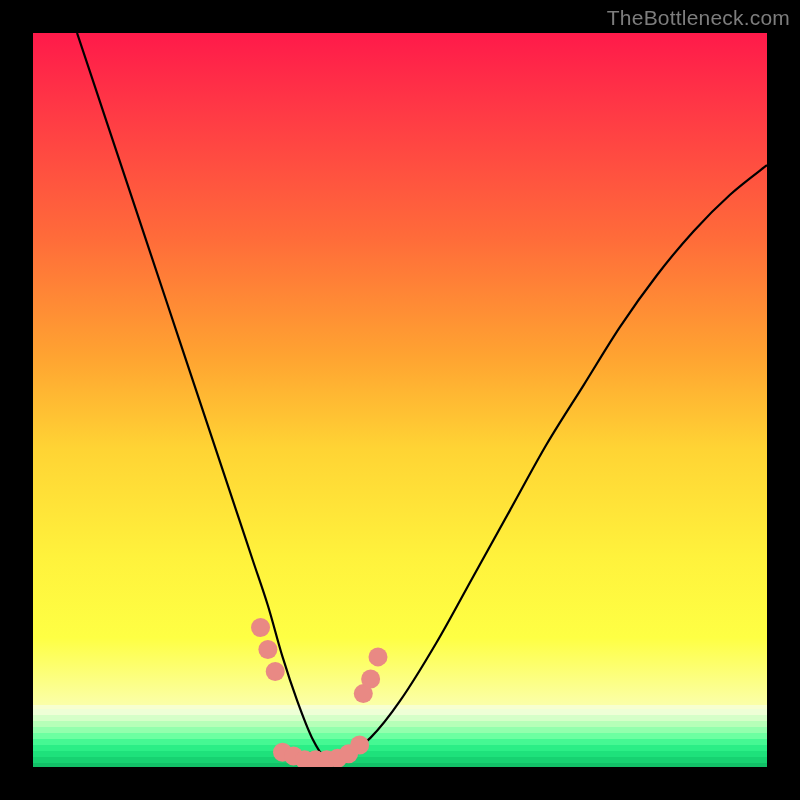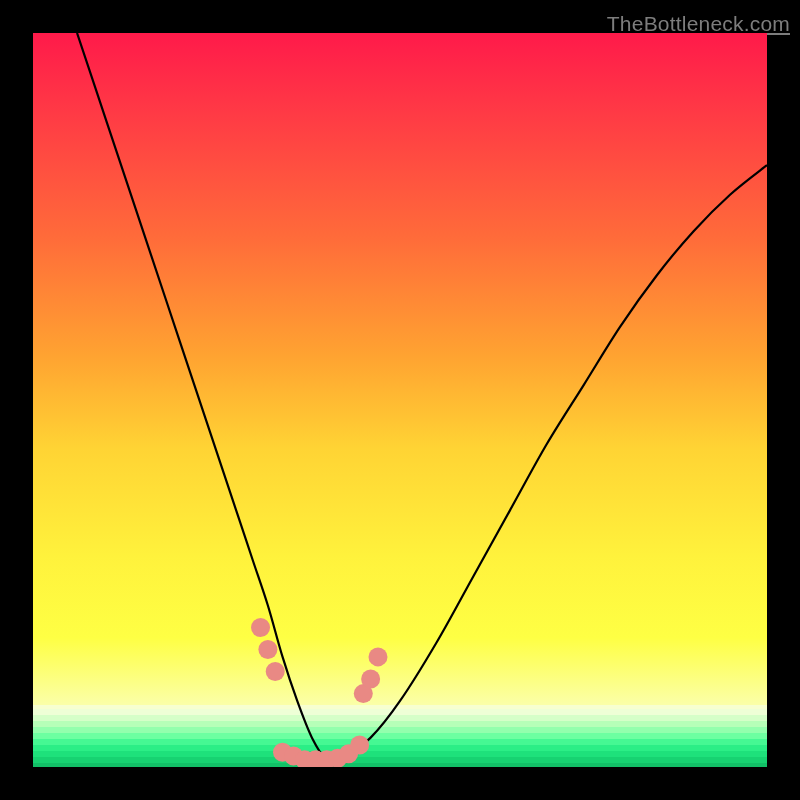--- a/index.html
+++ b/index.html
@@ -51,27 +51,26 @@
       #fbffa8 100%
     );
   }
   .band {
     position: absolute;
     left: 0;
     width: 734px;
   }
   .watermark {
     position: absolute;
-    top: 12px;
+    top: 6px;
     right: 10px;
     color: #7d7d7d;
     font-size: 21px;
     font-weight: 500;
     letter-spacing: 0.2px;
-    text-decoration: underline;
   }
 </style>
 </head>
 <body>
 
 <div class="frame">
   <div class="watermark">TheBottleneck.com</div>
 
   <div class="plot-area">
     <div class="gradient">

